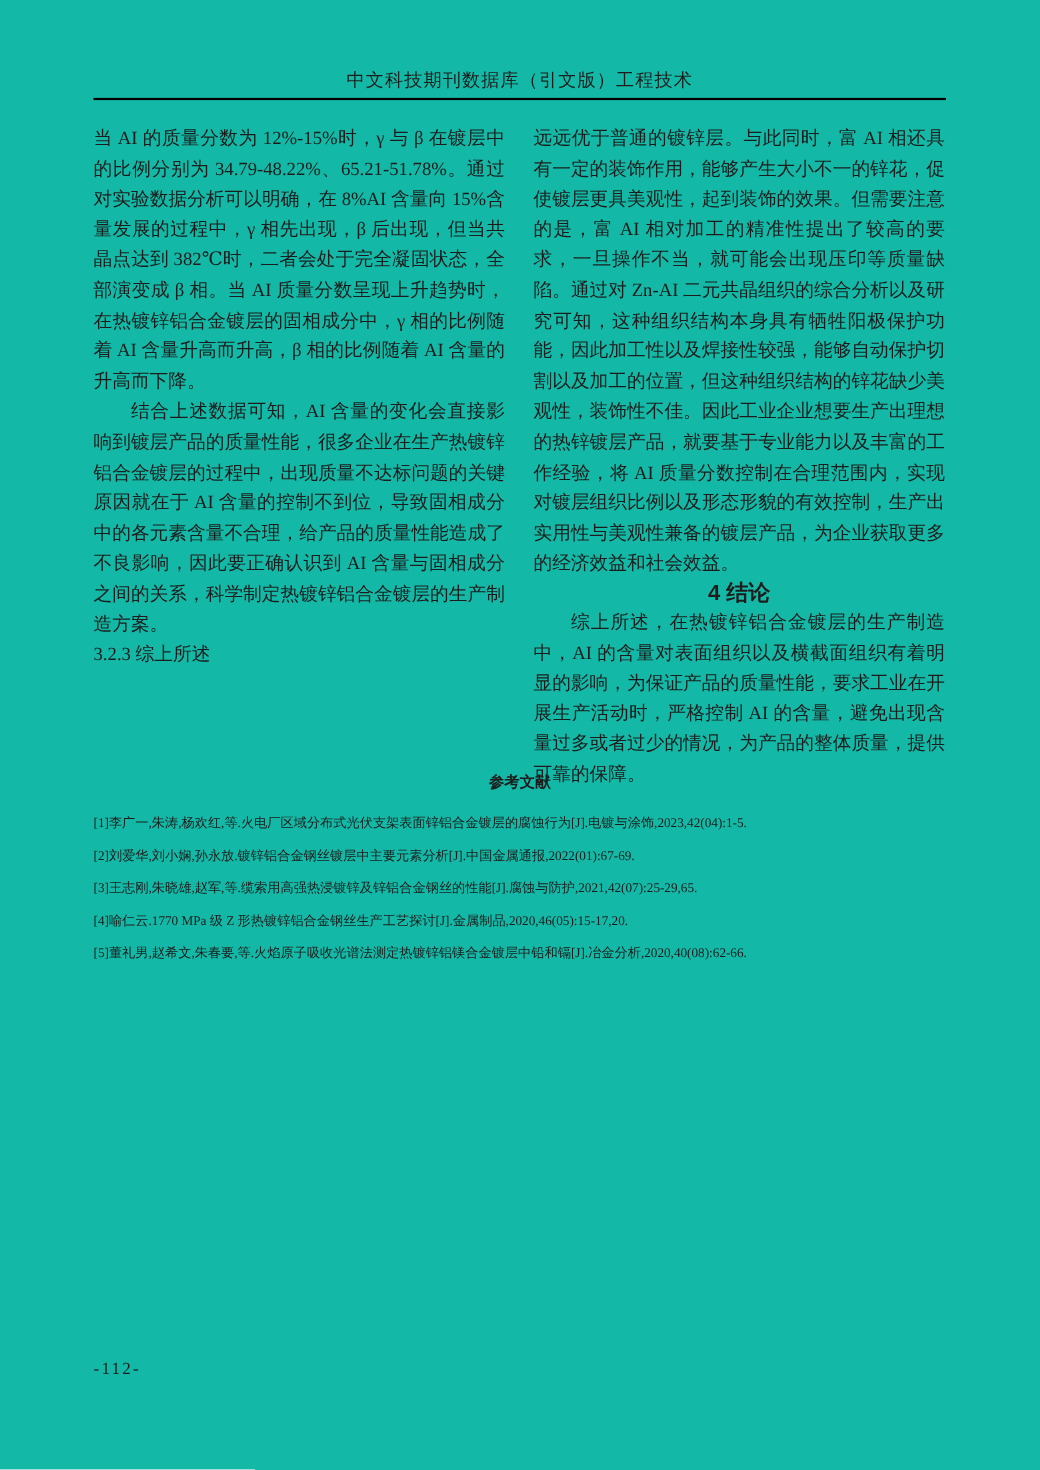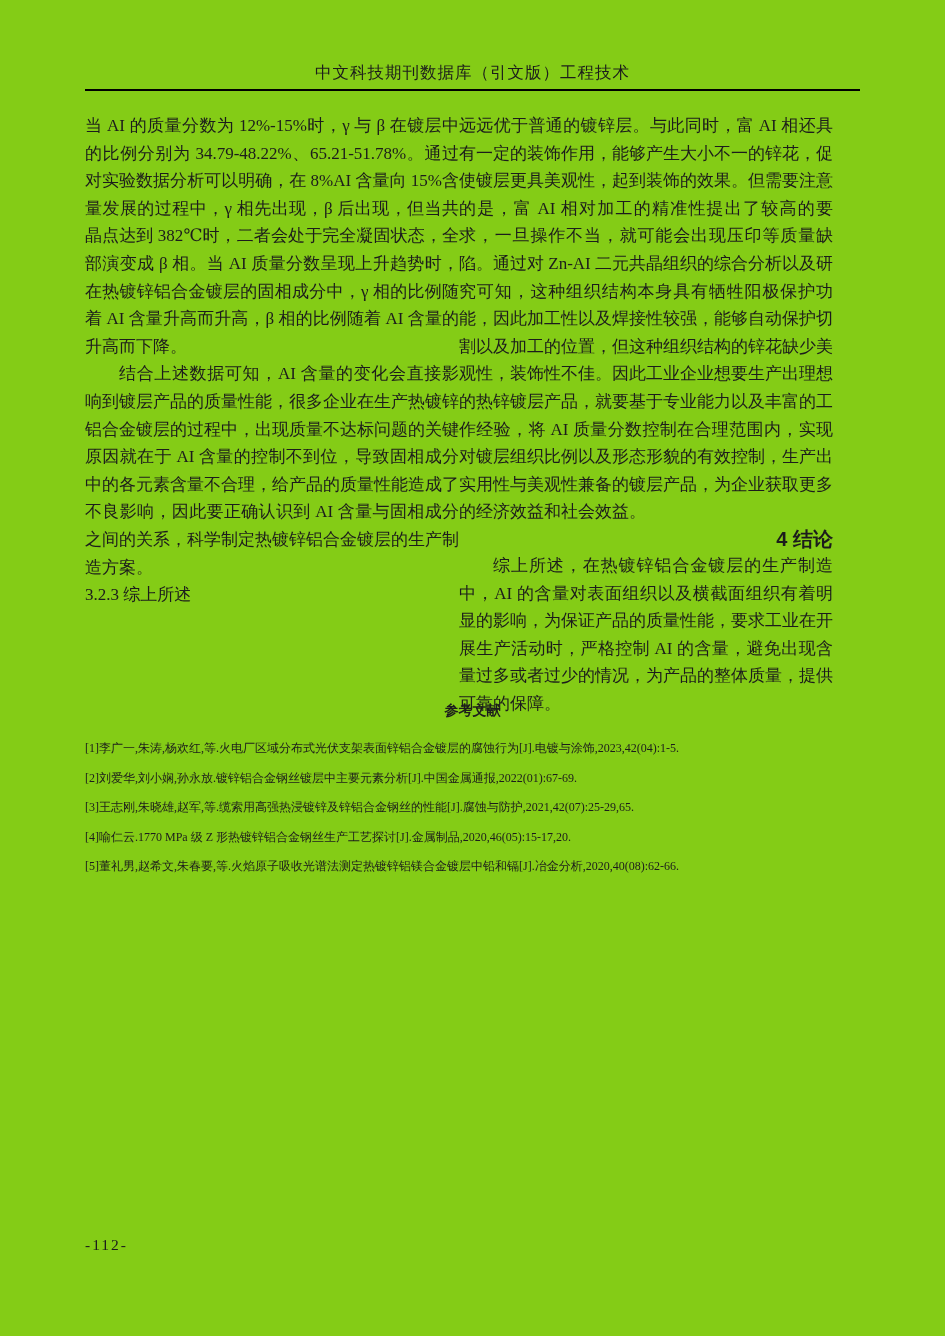--- a/index.html
+++ b/index.html
@@ -4,21 +4,21 @@
 <style>
   html, body {
     margin: 0;
     padding: 0;
     background: #ffffff;
   }
   .page {
     position: relative;
     width: 945px;
     height: 1336px;
-    background: #84cc16;
+    background: #14b8a6;
     font-family: "Liberation Serif", "DejaVu Serif", serif;
     color: #1c1c1c;
     overflow: hidden;
   }
   .journal-header {
     position: absolute;
     top: 62px;
     left: 85px;
     width: 775px;
     text-align: center;
@@ -33,20 +33,21 @@
     width: 775px;
     height: 2px;
     background: #000000;
   }
   .columns {
     position: absolute;
     top: 112px;
     left: 85px;
     width: 775px;
     display: flex;
+    gap: 26px;
   }
   .col {
     width: 374px;
     font-size: 17px;
     line-height: 27.6px;
     text-align: justify;
     text-justify: inter-character;
   }
   .col p {
     margin: 0;
@@ -57,21 +58,21 @@
   .subheading {
     font-size: 17px;
     line-height: 27.6px;
   }
   .section-heading {
     font-family: "Liberation Sans", "DejaVu Sans", sans-serif;
     font-weight: bold;
     font-size: 20px;
     line-height: 26px;
     margin: 12px 0 10px 0;
-    text-align: right;
+    text-align: center;
   }
   .references {
     position: absolute;
     top: 702px;
     left: 85px;
     width: 775px;
   }
   .references-heading {
     font-family: "Liberation Sans", "DejaVu Sans", sans-serif;
     font-weight: bold;

